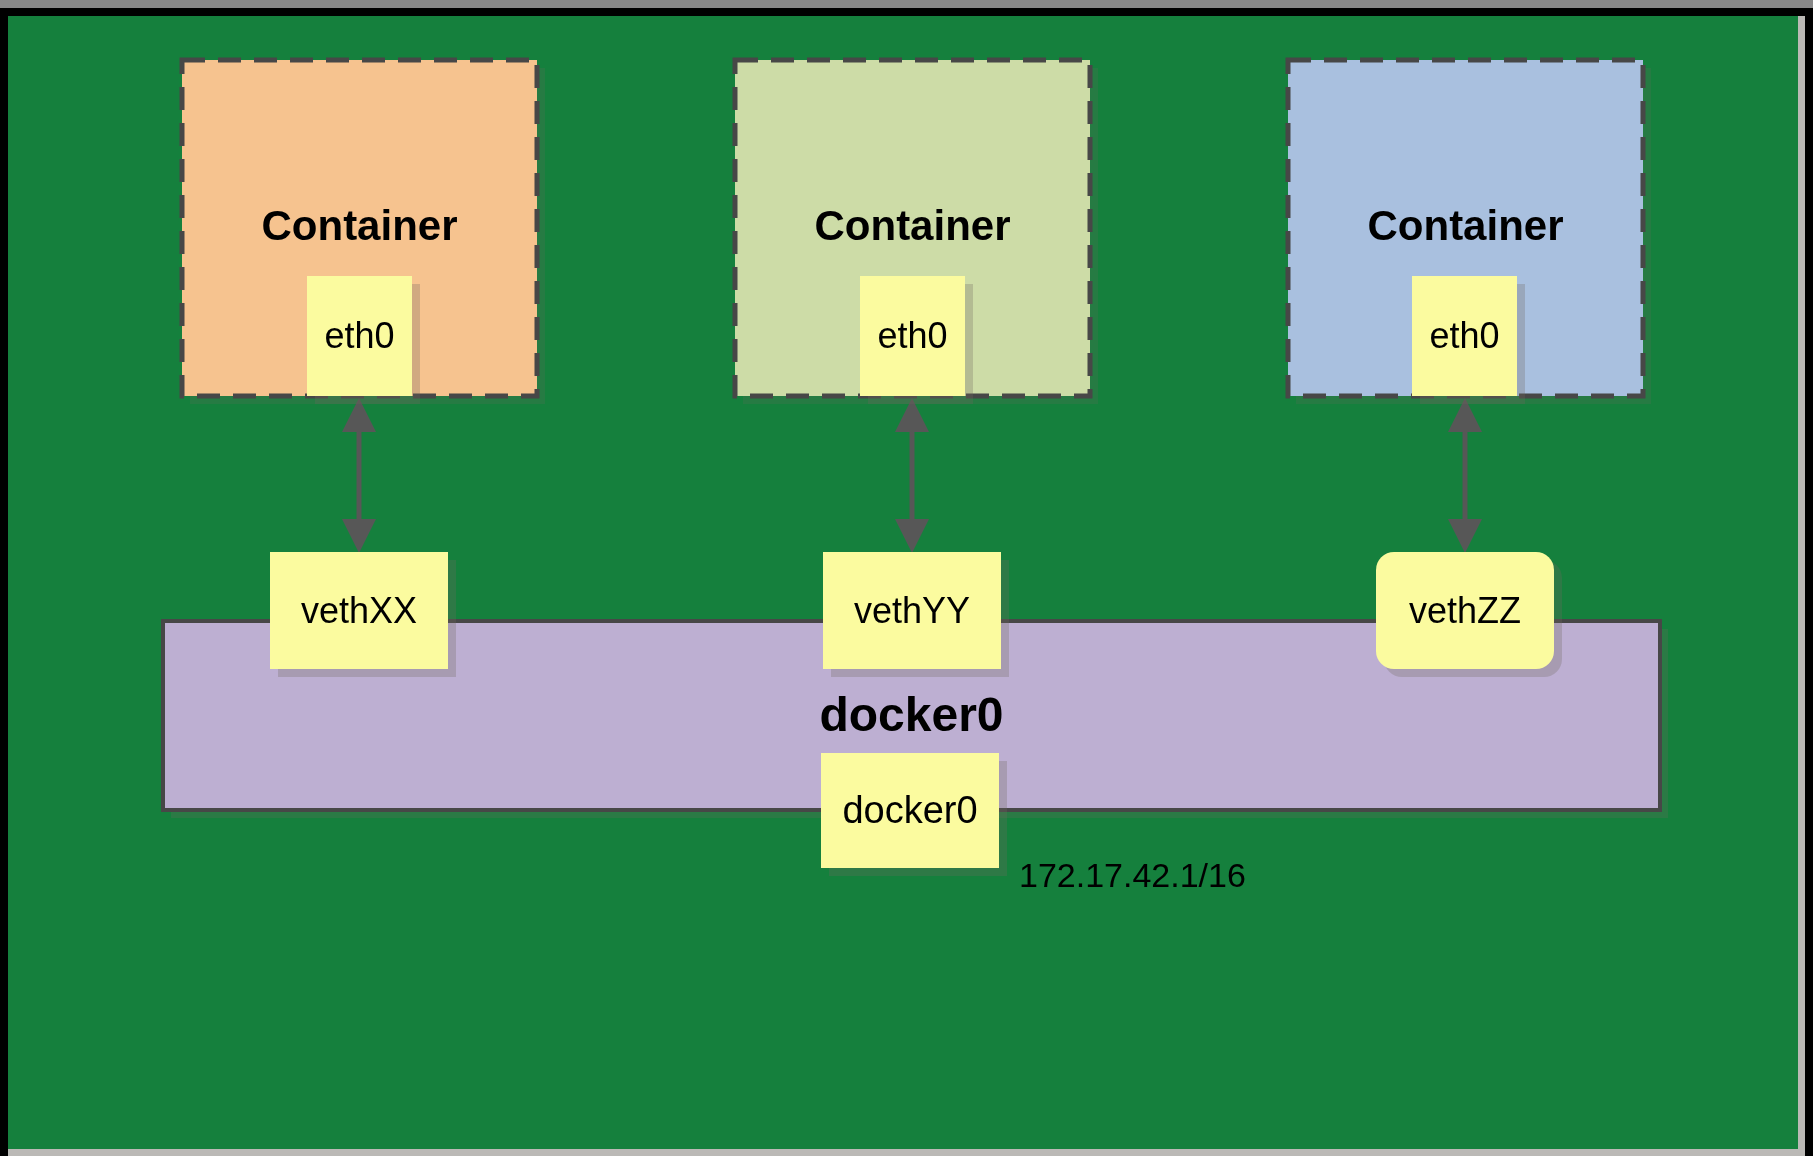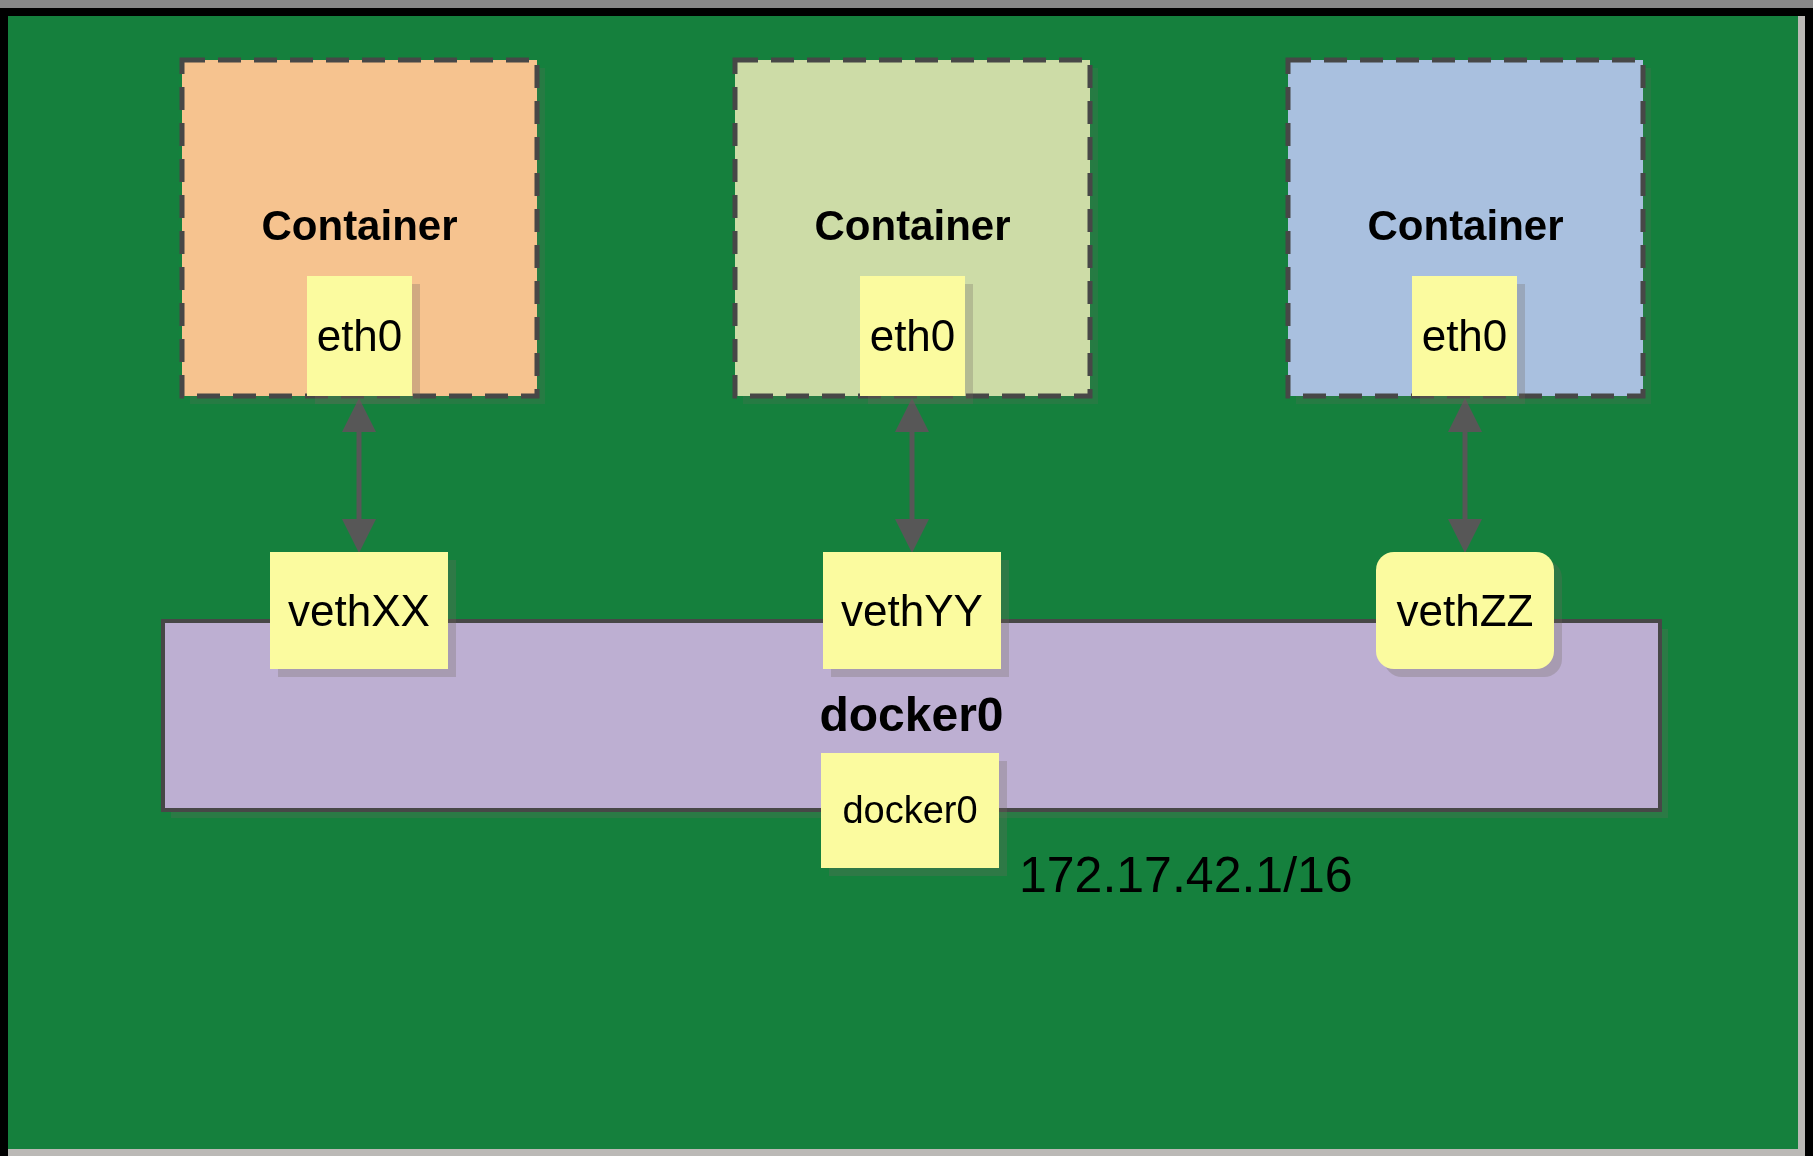--- a/index.html
+++ b/index.html
@@ -21,38 +21,38 @@
 
   .container-label{
     width:355px;top:186px;
     font-size:42px;font-weight:bold;line-height:48px;
   }
   .cl1{left:174px}.cl2{left:727px}.cl3{left:1280px}
 
   .ybox{
     position:absolute;
     display:flex;align-items:center;justify-content:center;
-    font-size:44px;
+    font-size:36px;
     box-shadow:8px 8px 0 0 rgba(110,105,95,0.28);
   }
   .eth{width:105px;height:120px;top:260px;}
   .eth1{left:299px}.eth2{left:852px}.eth3{left:1404px}
 
   .veth{width:178px;height:117px;top:536px;}
   .veth1{left:262px}.veth2{left:815px}.veth3{left:1368px}
 
   .bridge-label{
     left:155px;width:1497px;top:674px;
     font-size:48px;font-weight:bold;line-height:50px;
   }
   .bridge-ybox{width:178px;height:115px;left:813px;top:737px;font-size:38px;}
 
   .ip-label{
     left:1011px;top:836px;width:300px;
-    font-size:50px;line-height:46px;text-align:left;
+    font-size:34px;line-height:46px;text-align:left;
   }
 
   .host-label{
     left:0;width:1802px;top:962px;
     font-size:96px;font-weight:normal;line-height:108px;
   }
 </style>
 </head>
 <body>
 

